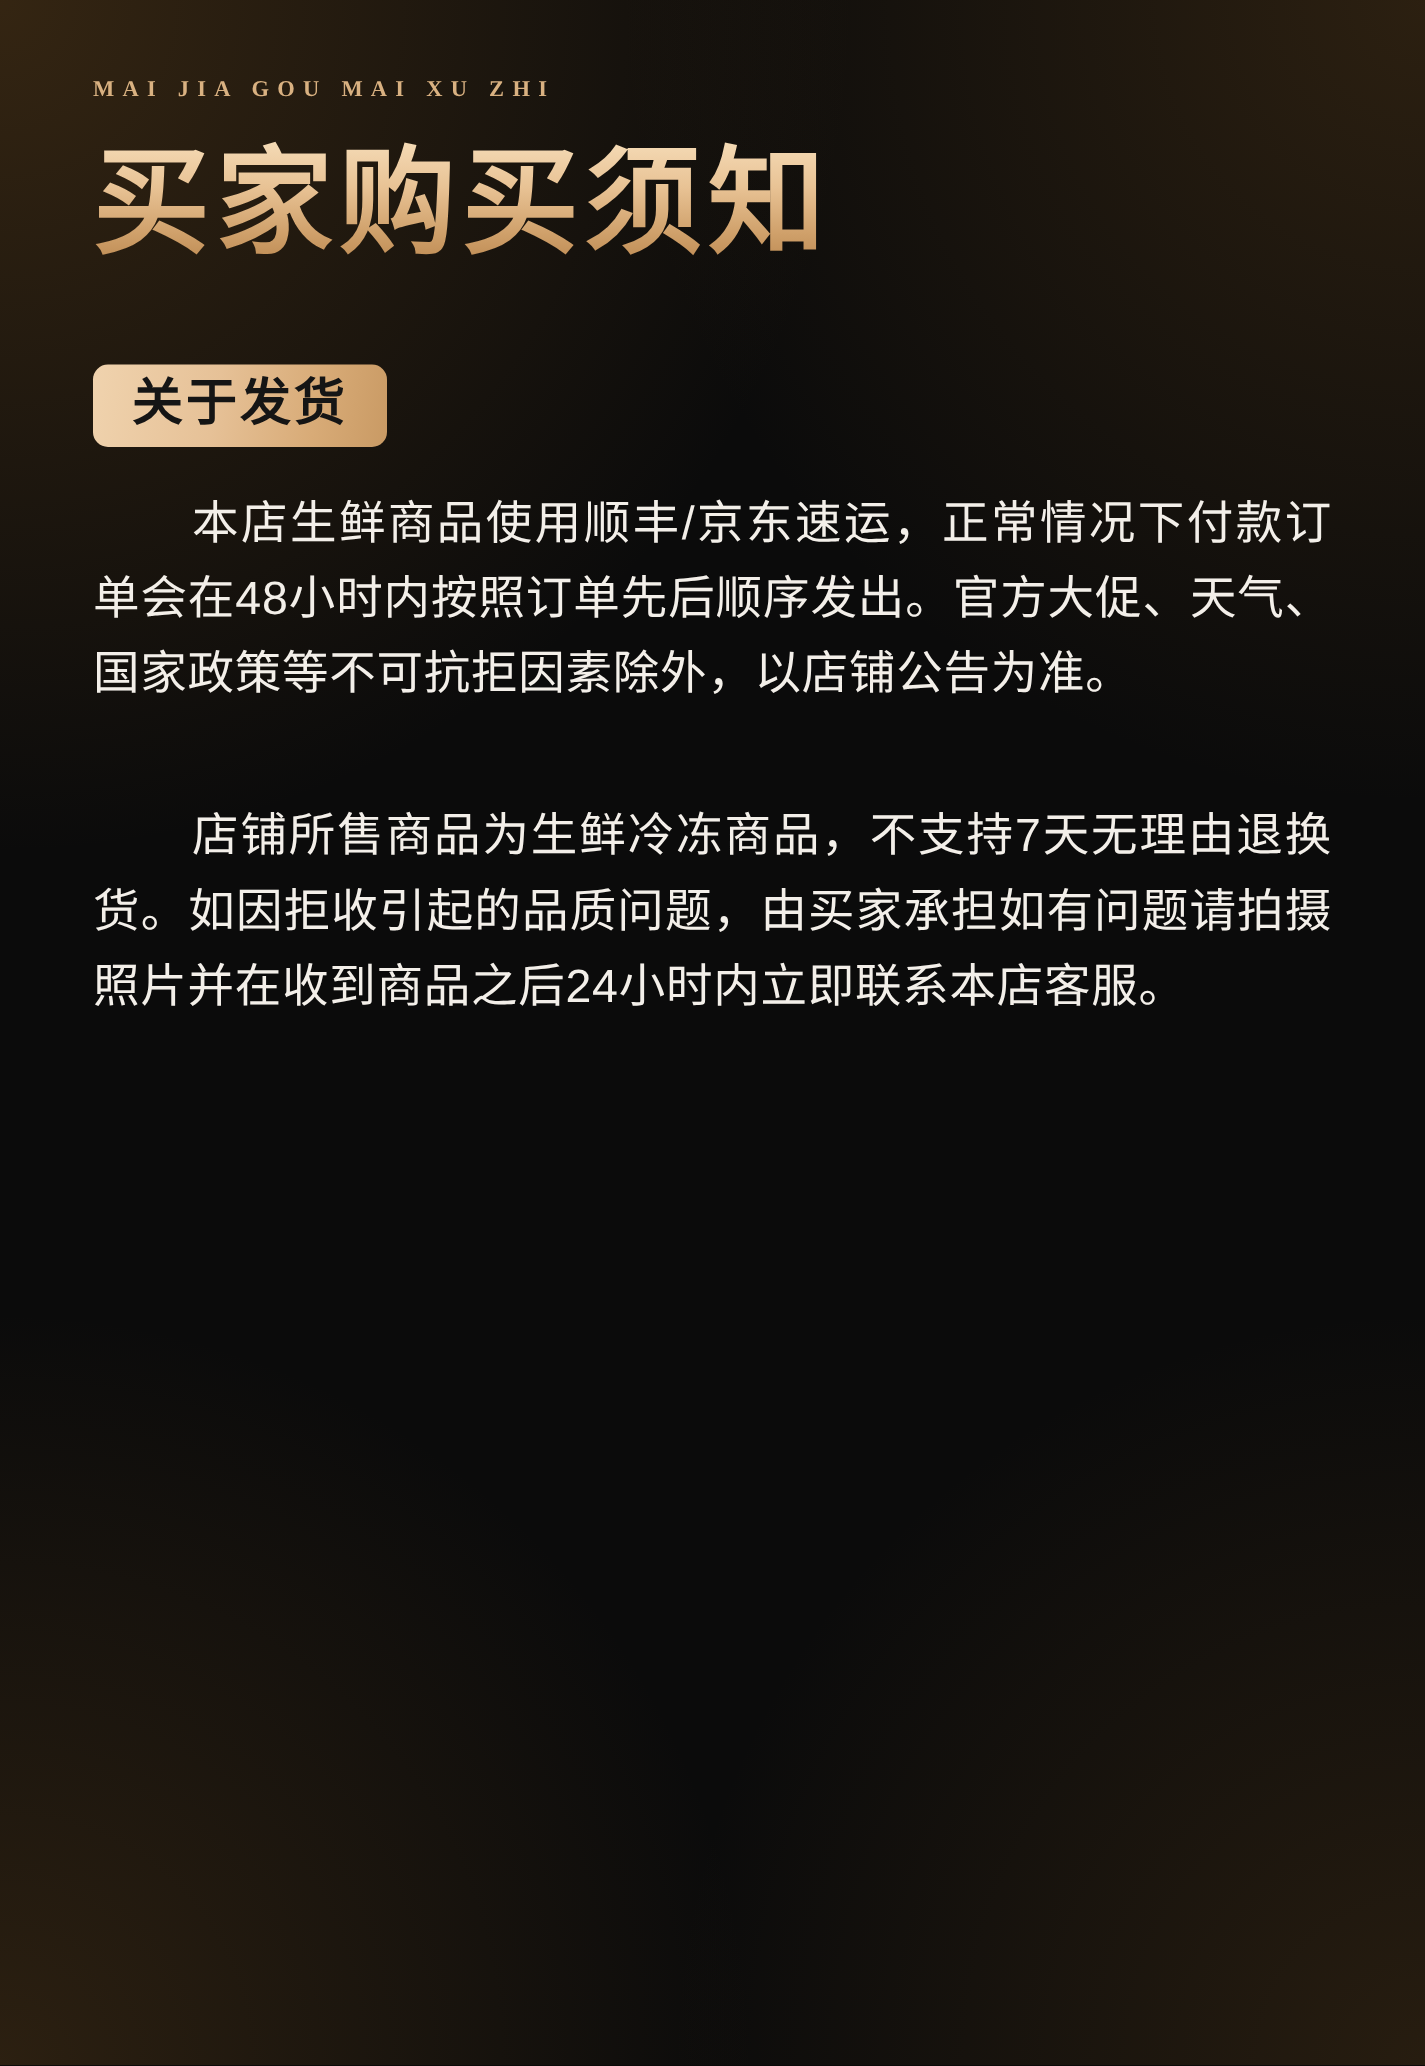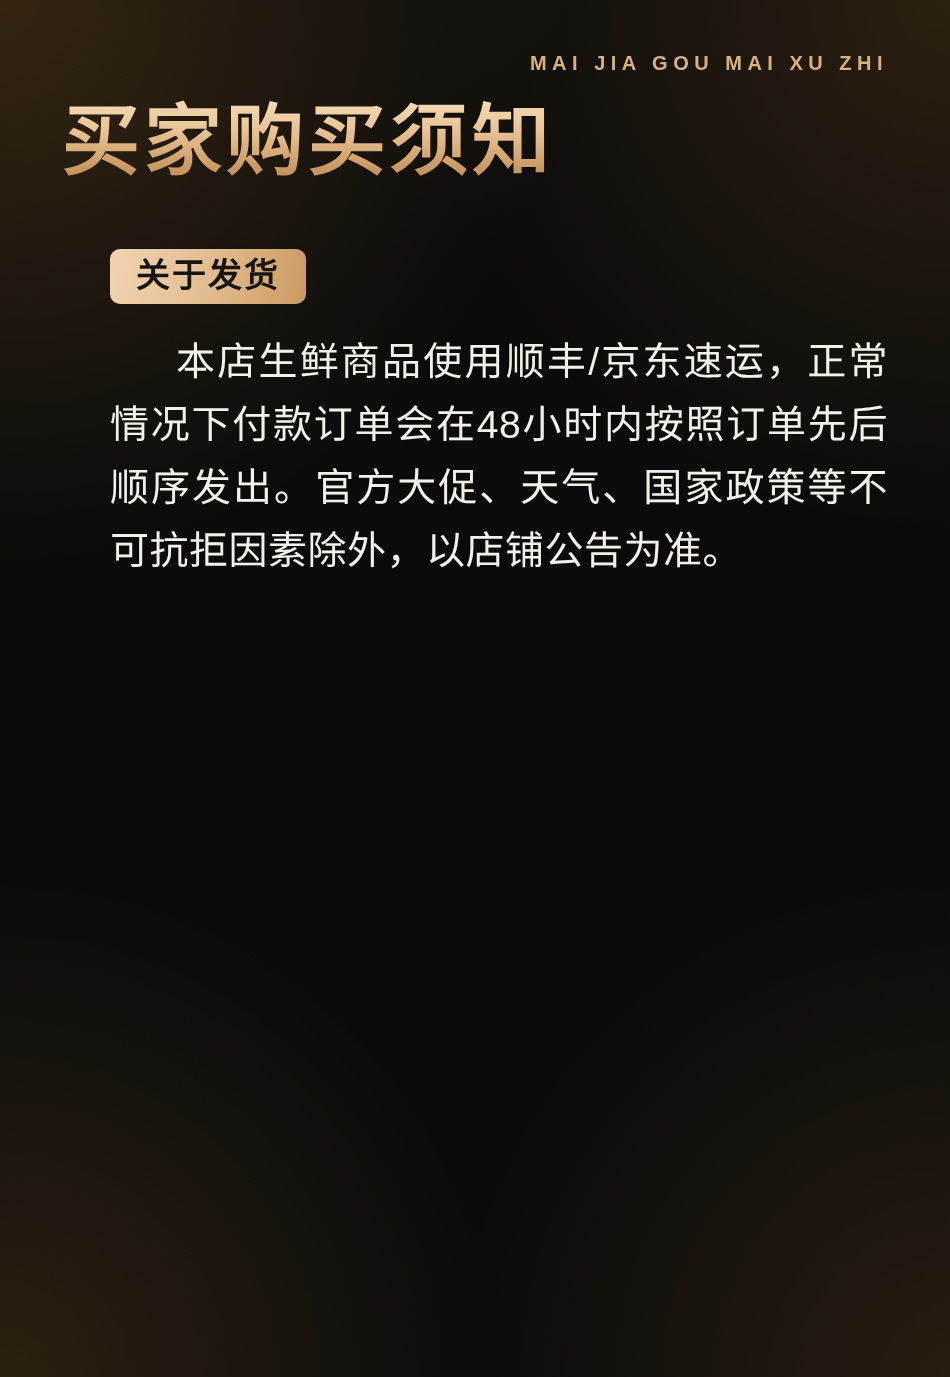--- a/index.html
+++ b/index.html
@@ -26,63 +26,62 @@
       radial-gradient(circle at 0% 100%, rgba(120, 80, 30, 0.30) 0%, rgba(10,10,10,0) 30%),
       radial-gradient(circle at 100% 100%, rgba(120, 80, 30, 0.26) 0%, rgba(10,10,10,0) 30%);
     pointer-events: none;
   }
   .content {
     position: relative;
     z-index: 2;
     padding: 0 62px;
   }
   .eyebrow {
-    text-align: right;
+    text-align: left;
     margin-top: 52px;
-    font-size: 20px;
+    font-size: 15px;
     letter-spacing: 5.5px;
     font-weight: bold;
     color: #d9b181;
-    font-family: Liberation Sans, sans-serif;
+    font-family: Liberation Serif, serif;
   }
   .main-title {
     text-align: left;
     margin-top: 22px;
     font-size: 78px;
     font-weight: bold;
     letter-spacing: 4px;
     background: linear-gradient(180deg, #f6ddb9 0%, #e8c294 38%, #cfa06a 72%, #b9854d 100%);
     -webkit-background-clip: text;
     background-clip: text;
     color: transparent;
     line-height: 1.15;
   }
   .sections {
     margin-top: 62px;
   }
   .section {
     margin-bottom: 58px;
-    margin-left: 48px;
   }
   .section:last-child { margin-bottom: 0; }
   .badge {
     display: inline-block;
     padding: 9px 26px 12px 26px;
     border-radius: 10px;
     background: linear-gradient(100deg, #f0d3ae 0%, #e6c197 42%, #d8ab77 75%, #c99a64 100%);
     color: #151515;
     font-size: 34px;
     font-weight: bold;
     letter-spacing: 2px;
     line-height: 1;
   }
   .body-text {
     margin-top: 26px;
     color: #f3efe9;
-    font-size: 39px;
+    font-size: 31px;
     line-height: 1.62;
     text-indent: 66px;
     letter-spacing: 0.5px;
     text-align: justify;
   }
 </style>
 </head>
 <body>
 
 <div class="page">
@@ -96,17 +95,18 @@
 
       <div class="section">
         <div class="badge">关于发货</div>
         <p class="body-text">本店生鲜商品使用顺丰/京东速运，正常情况下付款订单会在48小时内按照订单先后顺序发出。官方大促、天气、国家政策等不可抗拒因素除外，以店铺公告为准。</p>
       </div>
 
       <div class="section">
       </div>
 
       <div class="section">
+        <p class="body-text">店铺所售商品为生鲜冷冻商品，不支持7天无理由退换货。如因拒收引起的品质问题，由买家承担如有问题请拍摄照片并在收到商品之后24小时内立即联系本店客服。</p>
       </div>
 
     </div>
   </div>
 </div>
 
 </body></html>

